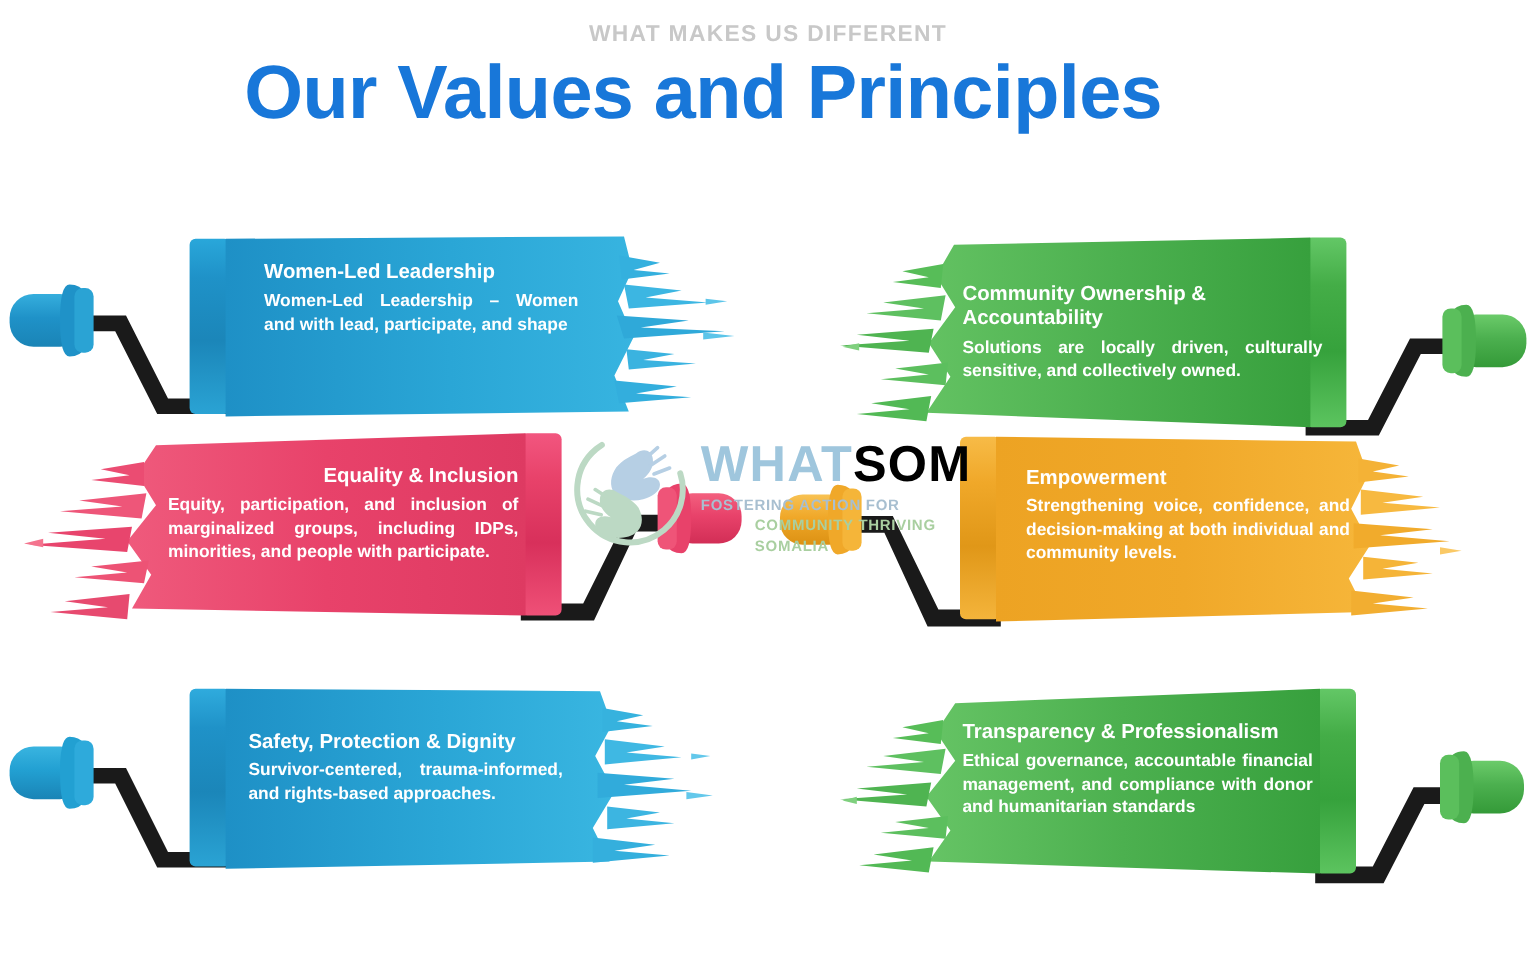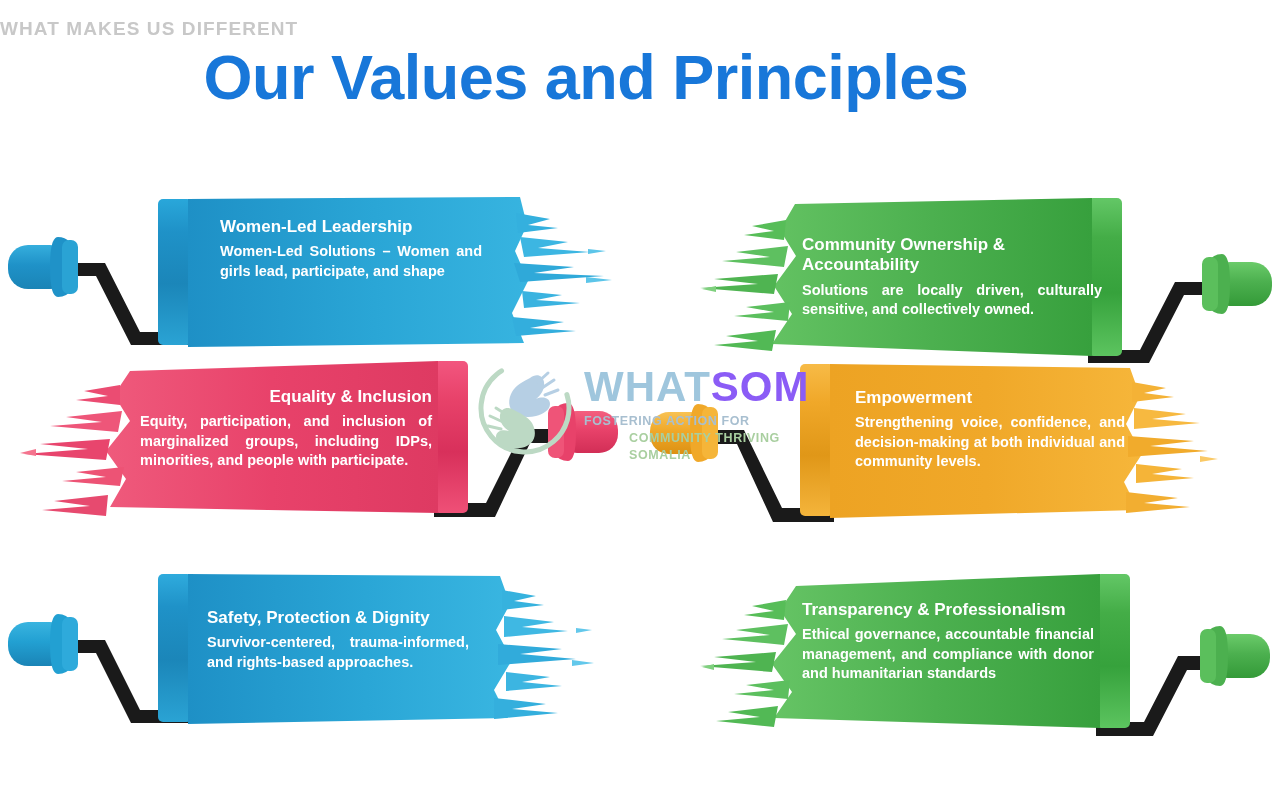--- a/index.html
+++ b/index.html
@@ -7,41 +7,41 @@
     width: 1280px; height: 800px;
     background: #ffffff;
     font-family: "Liberation Sans", sans-serif;
     overflow: hidden;
   }
   #stage { position: relative; width: 1280px; height: 800px; background:#fff; }
 
   
   .eyebrow {
     position: absolute; top: 18px; left: 0; width: 1280px;
-    text-align: left;
+    text-align: center;
     font-size: 19px; font-weight: 700; letter-spacing: 1.1px;
     color: #c8c8c8;
     font-family: "Liberation Sans", sans-serif;
   }
   .maintitle {
     position: absolute; top: 46px; left: 0; width: 1172px;
     text-align: center;
     font-size: 63px; font-weight: 700; letter-spacing: -0.5px;
     color: #1877d9;
     font-family: "Liberation Sans", sans-serif;
     line-height: 1.0;
   }
 
   
   .logo { position: absolute; left: 472px; top: 358px; width: 340px; height: 100px; }
   .logo-mark { position: absolute; left: 0; top: 0; width: 106px; height: 100px; }
   .logo-text { position: absolute; left: 112px; top: 8px; }
   .logo-word { font-size: 42px; font-weight: 700; letter-spacing: 1px; line-height: 1; }
   .lw-fact { color: #9fc6dd; }
-  .lw-som  { color: #8b5cf6; }
+  .lw-som  { color: #000000; }
   .logo-sub {
     font-size: 12.5px; font-weight: 600; letter-spacing: 0.6px;
     color: #a8bfd0; line-height: 1.35; margin-top: 5px;
   }
   .logo-sub .l2 { color: #a9cfa0; margin-left: 45px; }
 
   
   .card { position: absolute; }
   .stroke-wrap { position: absolute; inset: 0; }
   .svgroll { position: absolute; left: 0; top: 0; overflow: visible; }
@@ -105,21 +105,21 @@
         <path d="M520 52 l48 5 l-30 6 l52 4 l-66 5 Z" fill="#3cb6e2"></path>
         <path d="M514 78 l60 4 l-40 6 l70 3 l-84 6 Z" fill="#2fa9d9"></path>
         <path d="M522 106 l40 4 l-26 5 l44 3 l-56 5 Z" fill="#3ab3e0"></path>
         <path d="M512 132 l52 5 l-34 6 l46 3 l-60 5 Z" fill="#33aedd"></path>
         <path d="M586 92 l26 3 l-26 3 Z" fill="#5cc5e9"></path>
         <path d="M588 64 l18 2 l-18 3 Z" fill="#5cc5e9"></path>
       </svg>
     </div>
     <div class="card-text t-left" style="left:220px; top:32px; width:262px;">
       <div class="card-title">Women-Led Leadership</div>
-      <div class="card-body">Women-Led Solutions – Women and girls lead, participate, and shape</div>
+      <div class="card-body">Women-Led Leadership – Women and with lead, participate, and shape</div>
     </div>
   </div>
 
   <div class="card" style="left:700px; top:190px; width:580px; height:180px;">
     <div class="stroke-wrap">
       <svg class="svgroll" width="580" height="180" viewBox="0 0 580 180">
         <defs>
           <linearGradient id="g2r" x1="0" y1="0" x2="0" y2="1">
             <stop offset="0%" stop-color="#63c766"></stop>
               <stop offset="25%" stop-color="#44ad47"></stop>

